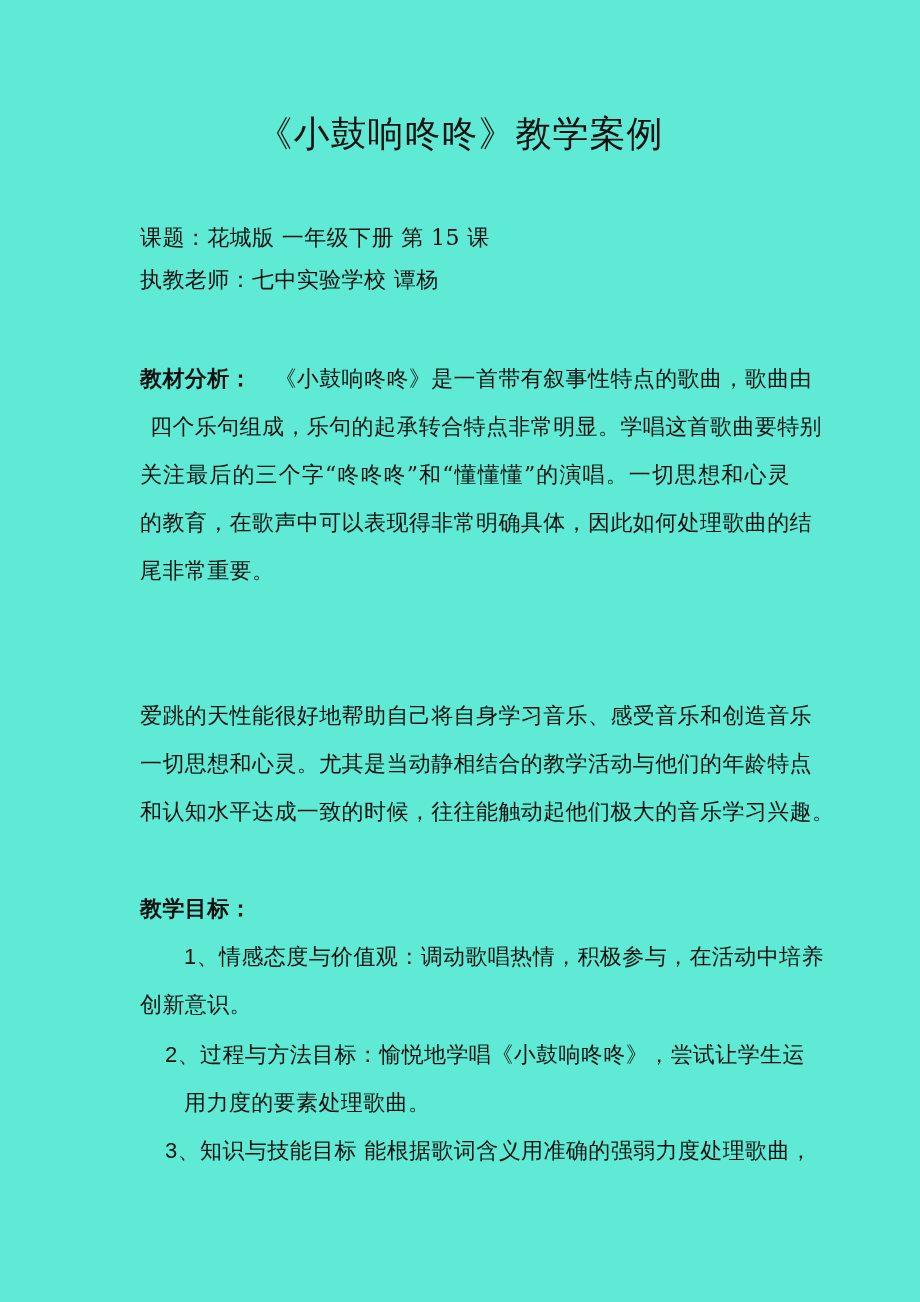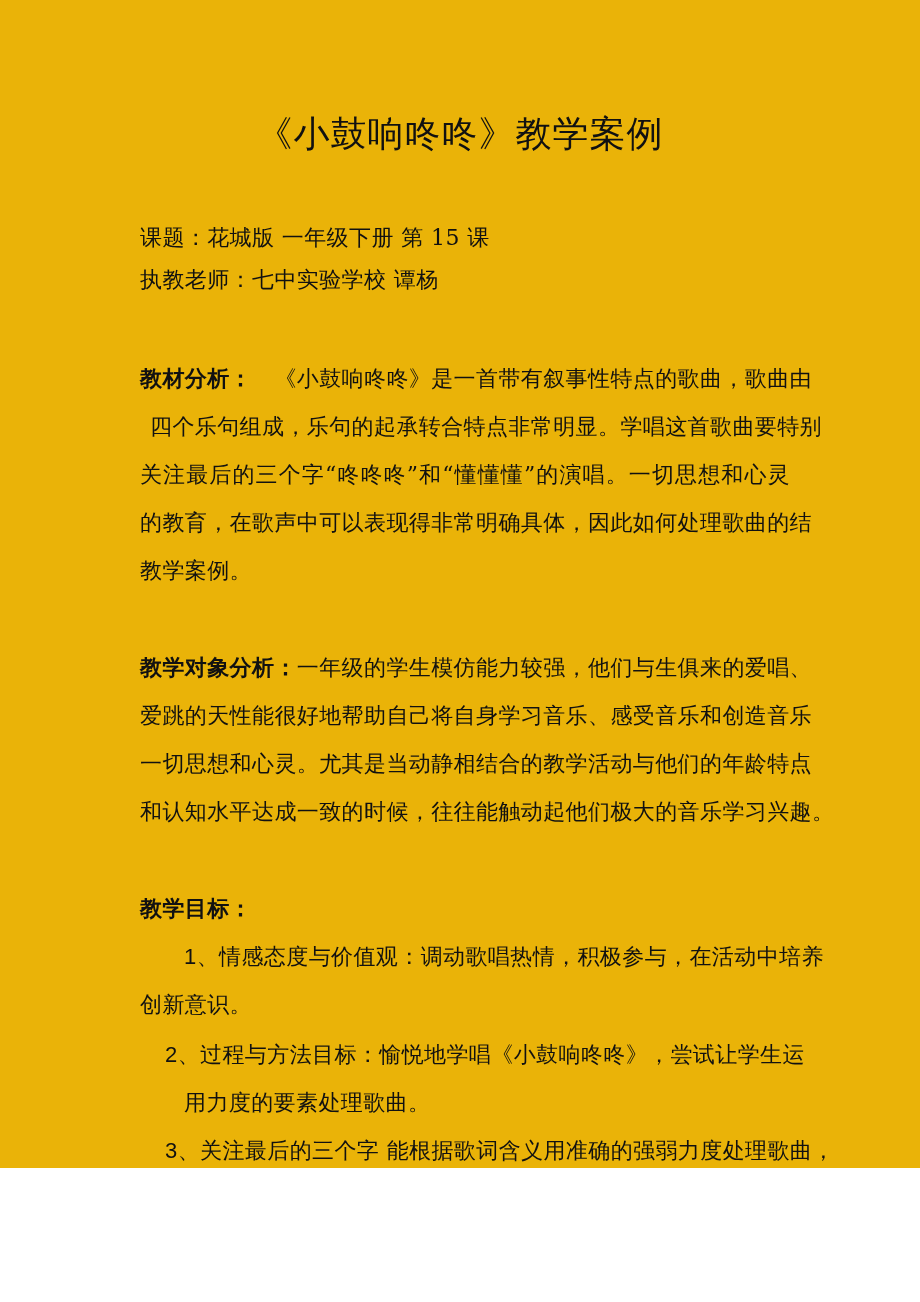--- a/index.html
+++ b/index.html
@@ -13,22 +13,22 @@
       position: relative;
       overflow: hidden;
       font-family: "DejaVu Serif", "Liberation Serif", serif;
       color: #111111;
     }
     .page {
       position: absolute;
       left: 0;
       top: 0;
       width: 920px;
-      height: 1168px;
-      background: #eab308;
+      height: 1302px;
+      background: #5eead4;
     }
     .title {
       position: absolute;
       left: 0;
       top: 106px;
       width: 920px;
       text-align: center;
       font-size: 36px;
       line-height: 56px;
       letter-spacing: 1px;
@@ -70,38 +70,35 @@
   <div class="line" style="top:264px;">
     <span>执教老师：</span><span>七中实验学校  谭杨</span>
   </div>
 
   <div class="line justify" style="top:363px;">
     <span class="bold">教材分析：</span><span>　《小鼓响咚咚》是一首带有叙事性特点的歌曲，歌曲由</span>
   </div>
   <div class="line justify" style="top:411px;margin-left:10px;">四个乐句组成，乐句的起承转合特点非常明显。学唱这首歌曲要特别</div>
   <div class="line justify" style="top:459px;">关注最后的三个字“咚咚咚”和“懂懂懂”的演唱。一切思想和心灵</div>
   <div class="line justify" style="top:507px;">的教育，在歌声中可以表现得非常明确具体，因此如何处理歌曲的结</div>
-  <div class="line" style="top:555px;">教学案例。</div>
+  <div class="line" style="top:555px;">尾非常重要。</div>
 
-  <div class="line justify" style="top:652px;">
-    <span class="bold">教学对象分析：</span><span>一年级的学生模仿能力较强，他们与生俱来的爱唱、</span>
-  </div>
   <div class="line justify" style="top:700px;">爱跳的天性能很好地帮助自己将自身学习音乐、感受音乐和创造音乐</div>
   <div class="line justify" style="top:748px;">一切思想和心灵。尤其是当动静相结合的教学活动与他们的年龄特点</div>
   <div class="line justify" style="top:796px;">和认知水平达成一致的时候，往往能触动起他们极大的音乐学习兴趣。</div>
 
   <div class="line bold" style="top:893px;">教学目标：</div>
 
   <div class="line justify" style="top:941px; left:160px; width:622px;margin-left:24px;">
     <span class="num">1</span><span>、情感态度与价值观：调动歌唱热情，积极参与，在活动中培养</span>
   </div>
   <div class="line" style="top:989px;">创新意识。</div>
 
   <div class="line justify" style="top:1039px; left:165px; width:620px;">
     <span class="num">2</span><span>、过程与方法目标：愉悦地学唱《小鼓响咚咚》，尝试让学生运</span>
   </div>
   <div class="line" style="top:1087px; left:184px;">用力度的要素处理歌曲。</div>
 
   <div class="line justify" style="top:1135px; left:165px; width:620px;">
-    <span class="num">3</span><span>、关注最后的三个字  能根据歌词含义用准确的强弱力度处理歌曲，</span>
+    <span class="num">3</span><span>、知识与技能目标  能根据歌词含义用准确的强弱力度处理歌曲，</span>
   </div>
 
 </div>
 
 </body></html>

